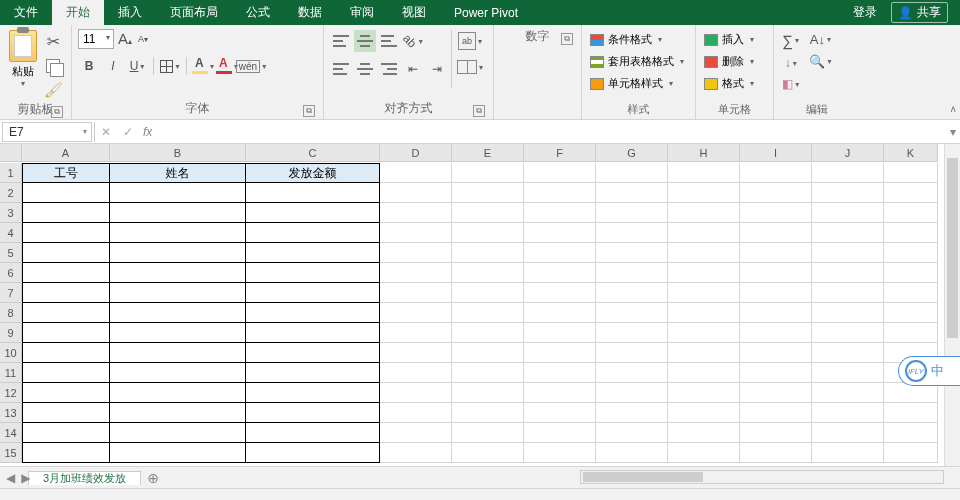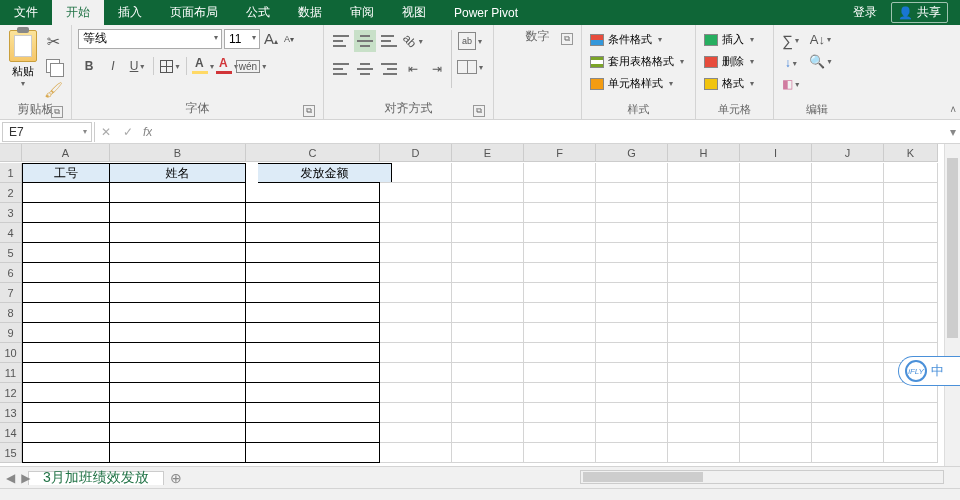--- a/index.html
+++ b/index.html
@@ -70,21 +70,21 @@
 .rowheads{display:flex;flex-direction:column}
 .rh{width:22px;border-right:1px solid #ccc;border-bottom:1px solid #ccc;background:#e6e6e6;text-align:center;color:#555;font-size:11px;line-height:20px;height:20px}
 .cells{position:relative}
 .cell{position:absolute;border-right:1px solid #d4d4d4;border-bottom:1px solid #d4d4d4;height:20px;display:flex;align-items:center;justify-content:center;font-size:12px}
 .hdr{background:#ddebf7;font-weight:normal;color:#000}
 .tbl-b{border-right:1px solid #000!important;border-bottom:1px solid #000!important}
 .tbl-t{border-top:1px solid #000}
 .tbl-l{border-left:1px solid #000}
 .tabs{height:22px;background:#f1f1f1;border-top:1px solid #d4d4d4;display:flex;align-items:center;padding-left:28px;position:relative}
 .tabs-nav{position:absolute;left:6px;display:flex;gap:6px;color:#888;font-size:9px}
-.sheet-tab{height:14px;padding:0 14px;display:flex;align-items:center;background:#fff;border:1px solid #ccc;border-bottom:none;color:#217346;font-size:14px}
+.sheet-tab{height:14px;padding:0 14px;display:flex;align-items:center;background:#fff;border:1px solid #ccc;border-bottom:none;color:#217346;font-size:11px}
 .newtab{width:24px;height:22px;display:flex;align-items:center;justify-content:center;color:#888;font-size:14px;border:1px solid transparent}
 .hscroll{position:absolute;right:16px;left:580px;height:14px;bottom:4px;background:#f1f1f1;border:1px solid #ccc;display:flex;align-items:center}
 .hscroll .th{width:120px;height:10px;background:#cdcdcd;margin-left:2px}
 .status{height:22px;background:#f1f1f1;border-top:1px solid #d4d4d4}
 .vscroll{position:absolute;right:0;top:144px;bottom:34px;width:16px;background:#f1f1f1;border-left:1px solid #ddd}
 .vscroll .th{position:absolute;top:14px;left:2px;right:2px;height:180px;background:#cdcdcd}
 .ifly{position:absolute;right:0;top:356px;width:62px;height:30px;background:#fff;border:1px solid #4a90d9;border-right:none;border-radius:15px 0 0 15px;display:flex;align-items:center;gap:4px;padding-left:6px;color:#4a90d9;font-size:10px}
 .ifly-c{width:22px;height:22px;border:2px solid #4a90d9;border-radius:50%;display:flex;align-items:center;justify-content:center;font-size:8px;font-style:italic}
 </style>
 </head>
@@ -129,23 +129,20 @@
             <span class="brush">🖌</span>
           </div>
       </div>
     </div>
     <div class="group-label"><span>剪贴板</span><span class="dlg">⧉</span></div>
   </div>
 
   <div class="group" style="width:252px">
     <div class="group-body col" style="gap:6px;width:100%">
       <div class="row">
-        <div class="font-sel" style="min-width:144px">
-            <span>等线</span>
-          </div>
         <div class="font-sel sz">
             <span>11</span>
           </div>
         <div class="btn">
             <span class="aa">
               <span class="big">A</span>
               <span style="font-size:8px">▴</span>
             </span>
           </div>
         <div class="btn">
@@ -394,21 +391,21 @@
         <div class="cell tbl-b" style="left: 88px; top: 100px; width: 136px;"></div>
         <div class="cell tbl-b" style="left: 88px; top: 120px; width: 136px;"></div>
         <div class="cell tbl-b" style="left: 88px; top: 140px; width: 136px;"></div>
         <div class="cell tbl-b" style="left: 88px; top: 160px; width: 136px;"></div>
         <div class="cell tbl-b" style="left: 88px; top: 180px; width: 136px;"></div>
         <div class="cell tbl-b" style="left: 88px; top: 200px; width: 136px;"></div>
         <div class="cell tbl-b" style="left: 88px; top: 220px; width: 136px;"></div>
         <div class="cell tbl-b" style="left: 88px; top: 240px; width: 136px;"></div>
         <div class="cell tbl-b" style="left: 88px; top: 260px; width: 136px;"></div>
         <div class="cell tbl-b" style="left: 88px; top: 280px; width: 136px;"></div>
-        <div class="cell tbl-b hdr tbl-t" style="left: 236px; top: 0px; width: 134px;">发放金额</div>
+        <div class="cell tbl-b hdr tbl-t" style="left: 224px; top: 0px; width: 134px;">发放金额</div>
         <div class="cell tbl-b" style="left: 224px; top: 20px; width: 134px;"></div>
         <div class="cell tbl-b" style="left: 224px; top: 40px; width: 134px;"></div>
         <div class="cell tbl-b" style="left: 224px; top: 60px; width: 134px;"></div>
         <div class="cell tbl-b" style="left: 224px; top: 80px; width: 134px;"></div>
         <div class="cell tbl-b" style="left: 224px; top: 100px; width: 134px;"></div>
         <div class="cell tbl-b" style="left: 224px; top: 120px; width: 134px;"></div>
         <div class="cell tbl-b" style="left: 224px; top: 140px; width: 134px;"></div>
         <div class="cell tbl-b" style="left: 224px; top: 160px; width: 134px;"></div>
         <div class="cell tbl-b" style="left: 224px; top: 180px; width: 134px;"></div>
         <div class="cell tbl-b" style="left: 224px; top: 200px; width: 134px;"></div>

